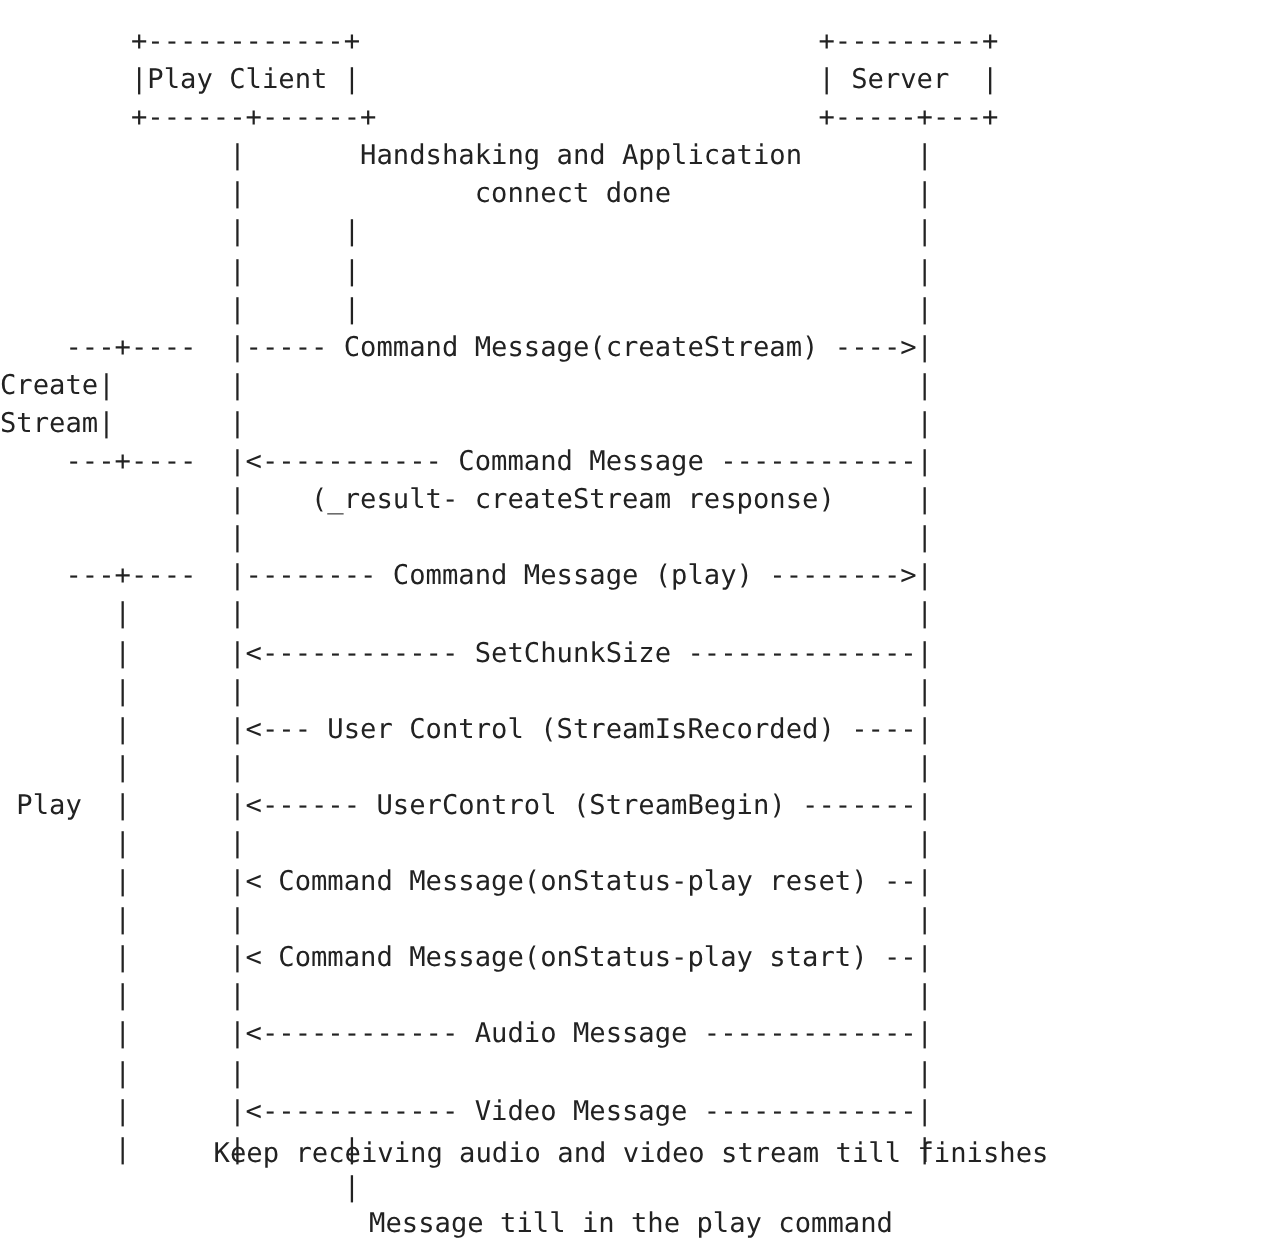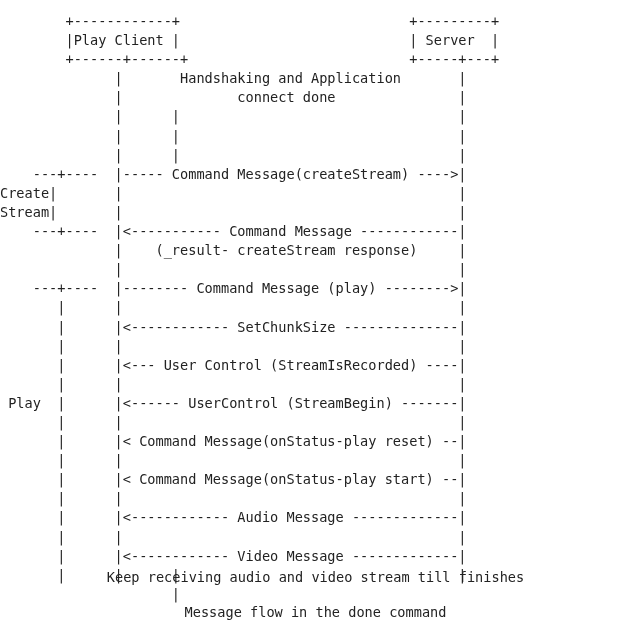--- a/index.html
+++ b/index.html
@@ -84,15 +84,15 @@
        |      |&lt; Command Message(onStatus-play start) --|
        |      |                                         |
        |      |&lt;------------ Audio Message -------------|
        |      |                                         |
        |      |&lt;------------ Video Message -------------|
        |      |      |                                  |
                      |</pre>
 
   <div class="caption-block" id="caption-stream-note">Keep receiving audio and video stream till finishes</div>
 
-  <div class="caption-block" id="caption-figure-title">Message flow in the done command</div>
+  <div class="caption-block" id="caption-figure-title">Message till in the play command</div>
 
 </div>
 
 </body></html>

